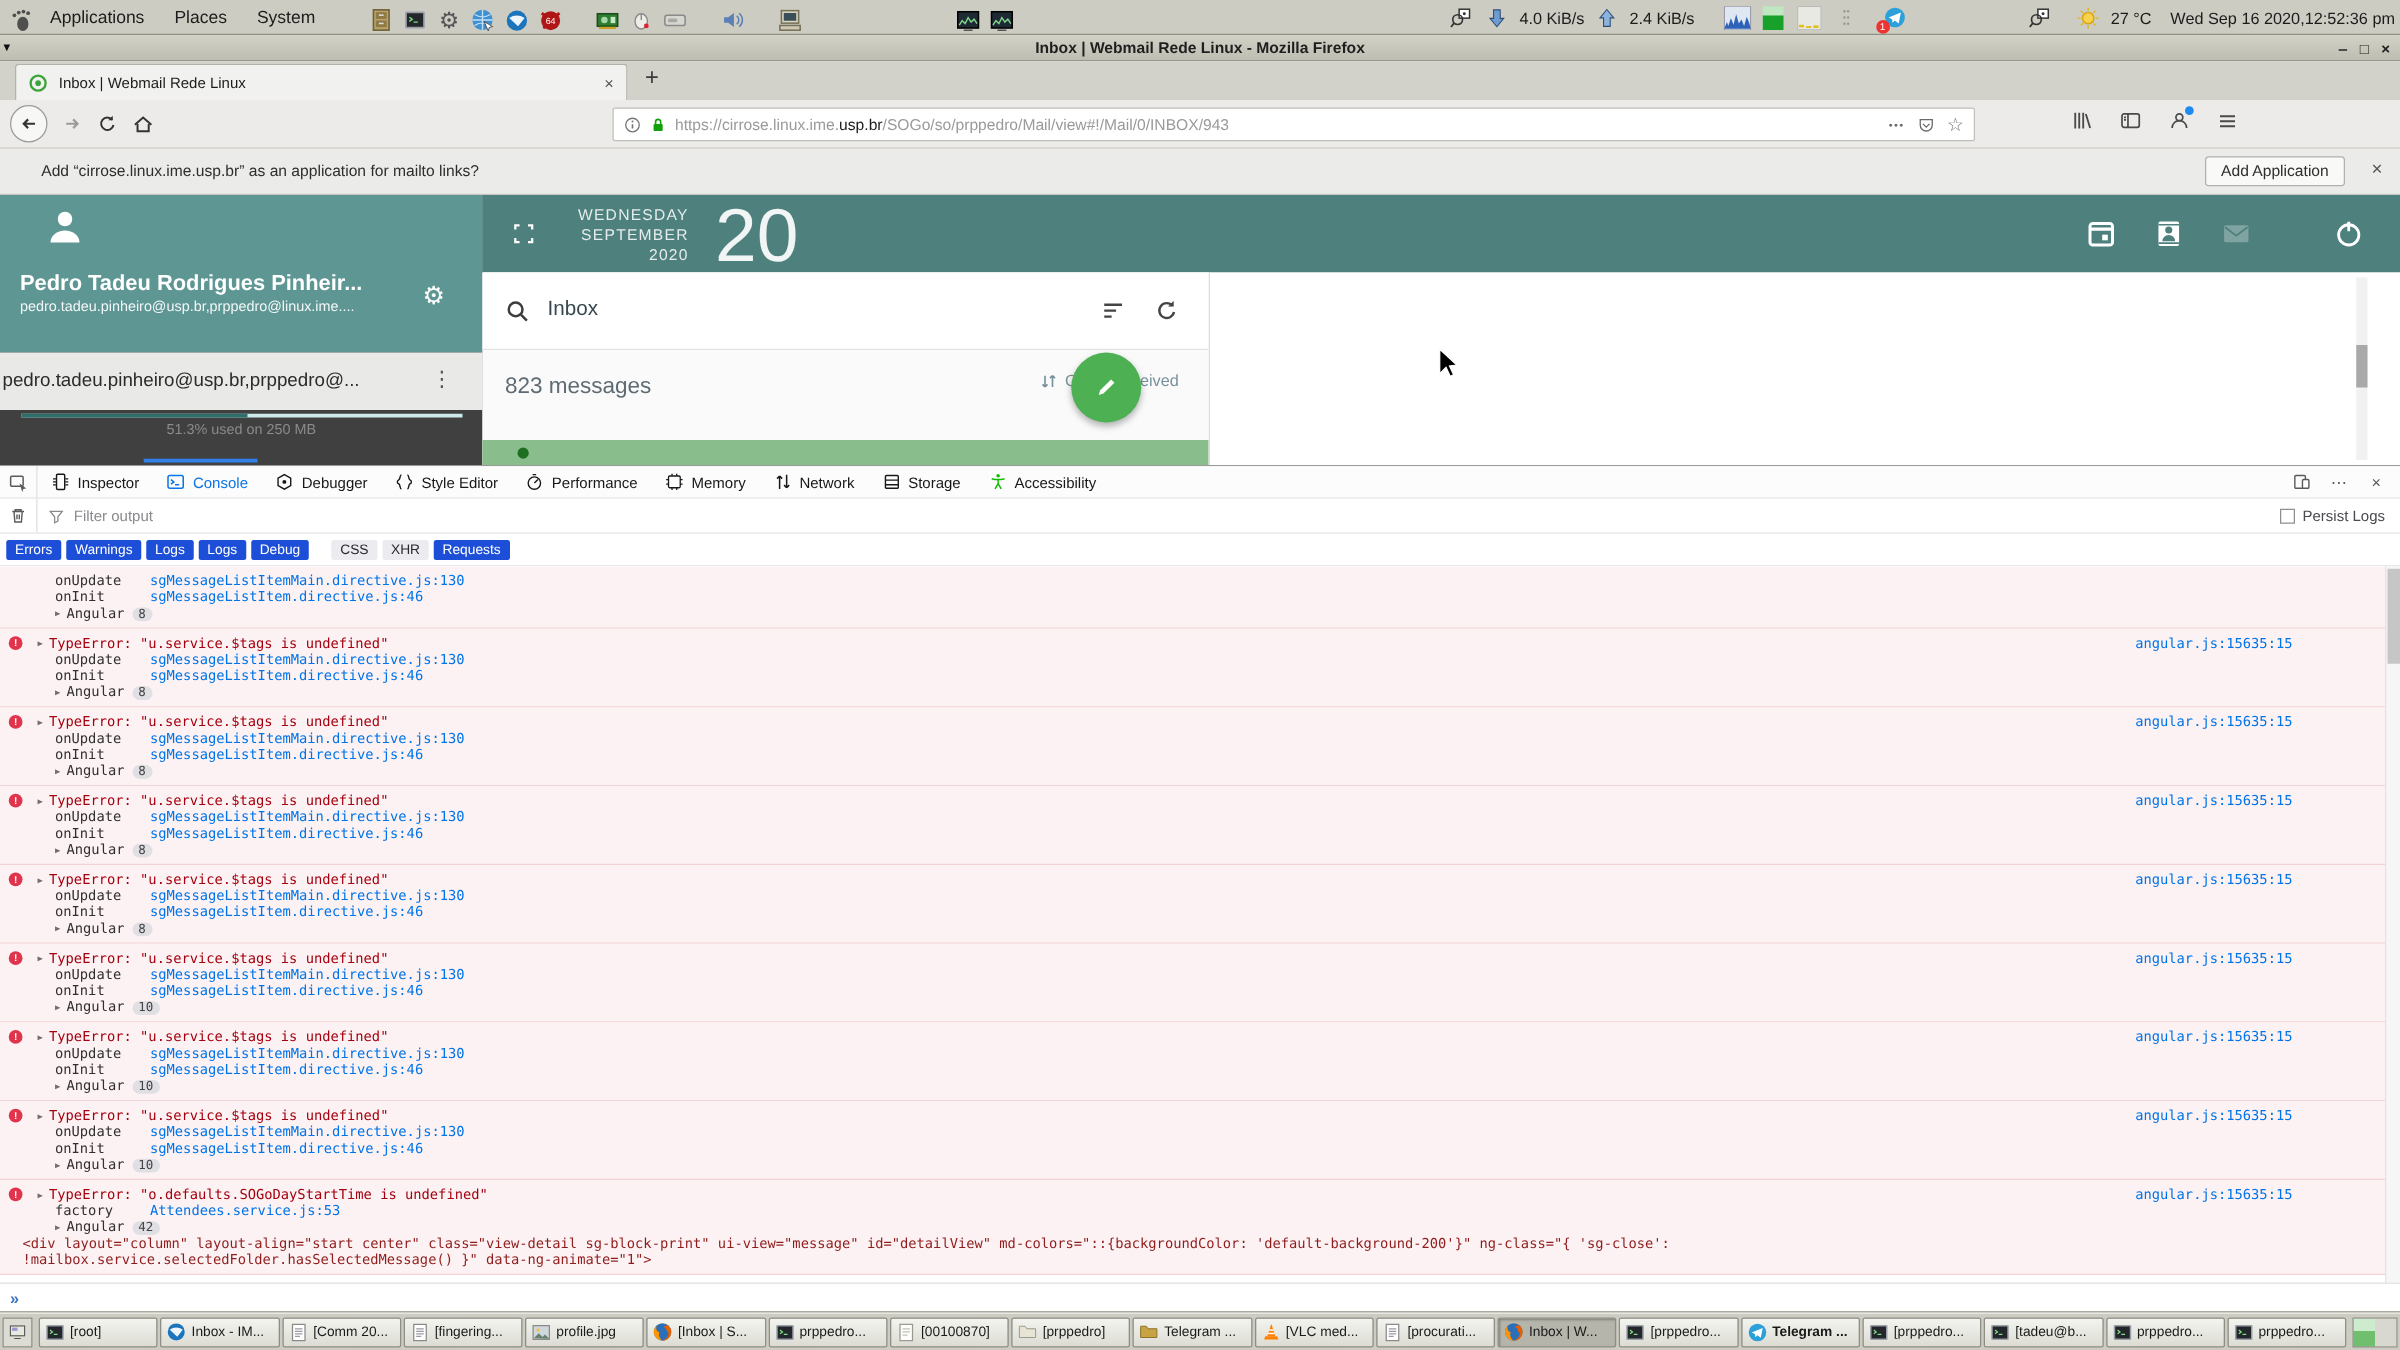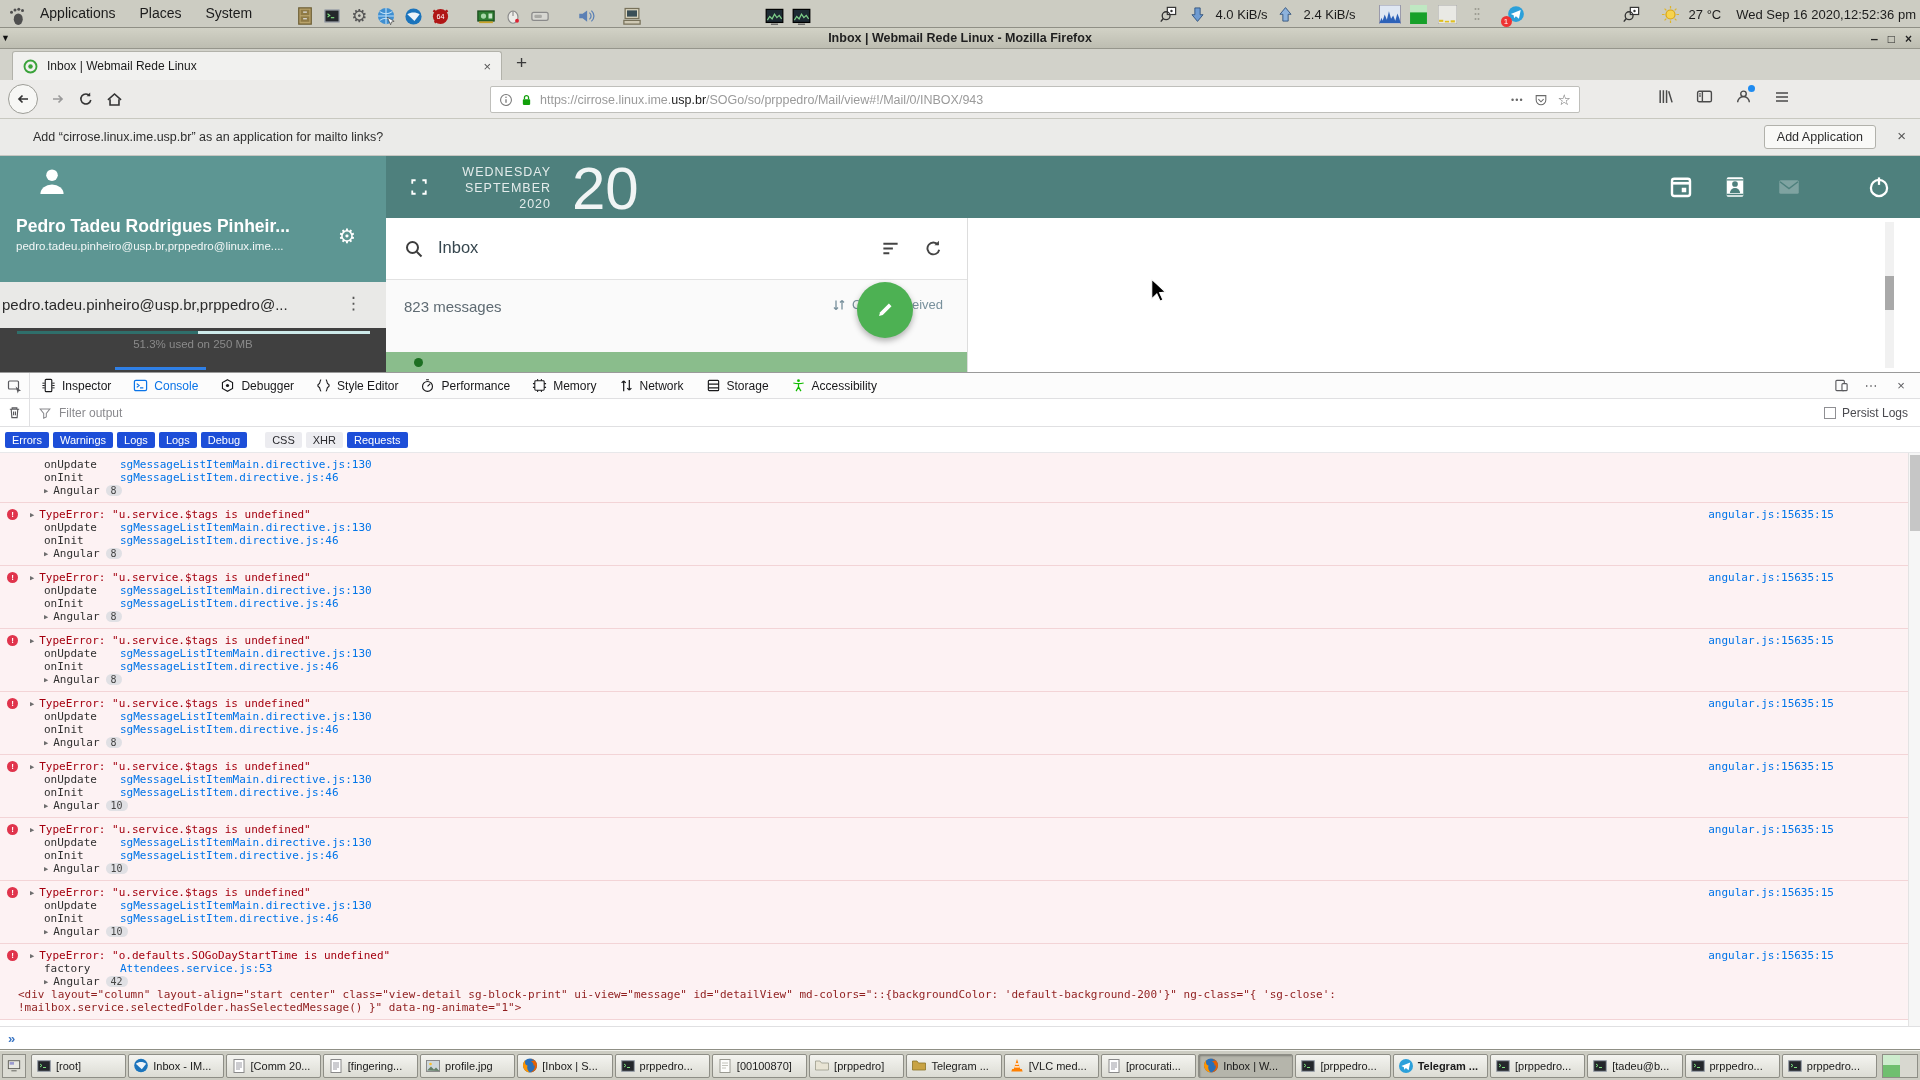--- a/index.html
+++ b/index.html
@@ -61,21 +61,21 @@
   .fsicon { position:absolute; left:24px; top:22px; }
   .dateblock { position:absolute; left:50px; top:8px; width:115px; text-align:right; font-size:12.5px; letter-spacing:1px; line-height:16px; color:rgba(255,255,255,.85); }
   .bigday { position:absolute; left:186px; top:-2px; font-size:60px; font-weight:100; color:rgba(255,255,255,.92); }
   .hdricons { position:absolute; right:28px; top:18px; display:flex; gap:28px; align-items:center; }
   .hdricons .ic { width:26px; height:26px; }
   .midcol { position:absolute; left:386px; top:62px; width:581px; height:154px; background:#fafafa; }
   .searchrow { position:absolute; left:0; top:0; width:581px; height:62px; background:#fff; border-bottom:1px solid #e2e2e2; }
   .searchrow .q { position:absolute; left:18px; top:21px; }
   .searchrow .val { position:absolute; left:52px; top:20px; font-size:16.5px; color:#37474f; }
   .searchrow .ricons { position:absolute; right:24px; top:21px; display:flex; gap:24px; }
-  .msgcount { position:absolute; left:18px; top:80px; font-size:15px; color:#5f6b73; }
+  .msgcount { position:absolute; left:18px; top:80px; font-size:18px; color:#5f6b73; }
   .orderline { position:absolute; right:24px; top:79px; display:flex; gap:6px; align-items:center; font-size:13px; color:#78909c; z-index:1; }
   .fab { position:absolute; left:471px; top:64px; width:56px; height:56px; border-radius:50%; background:#4db153; box-shadow:0 3px 6px rgba(0,0,0,.3); display:flex; align-items:center; justify-content:center; z-index:2; }
   .greenband { position:absolute; left:0; bottom:0; width:581px; height:20px; background:#8abd8c; }
   .greenband .dot { position:absolute; left:28px; top:6px; width:9px; height:9px; border-radius:50%; background:#1d6f22; }
   .detailpane { position:absolute; left:967px; top:62px; width:953px; height:154px; background:#fff; border-left:1px solid #ddd; }
   .dp-scroll { position:absolute; right:26px; top:4px; width:9px; height:146px; background:#f1f1f1; }
   .dp-thumb { position:absolute; left:0; top:54px; width:9px; height:34px; background:#a9a9a9; }
   .cursor { position:absolute; left:1150px; top:278px; z-index:50; }
 
   

